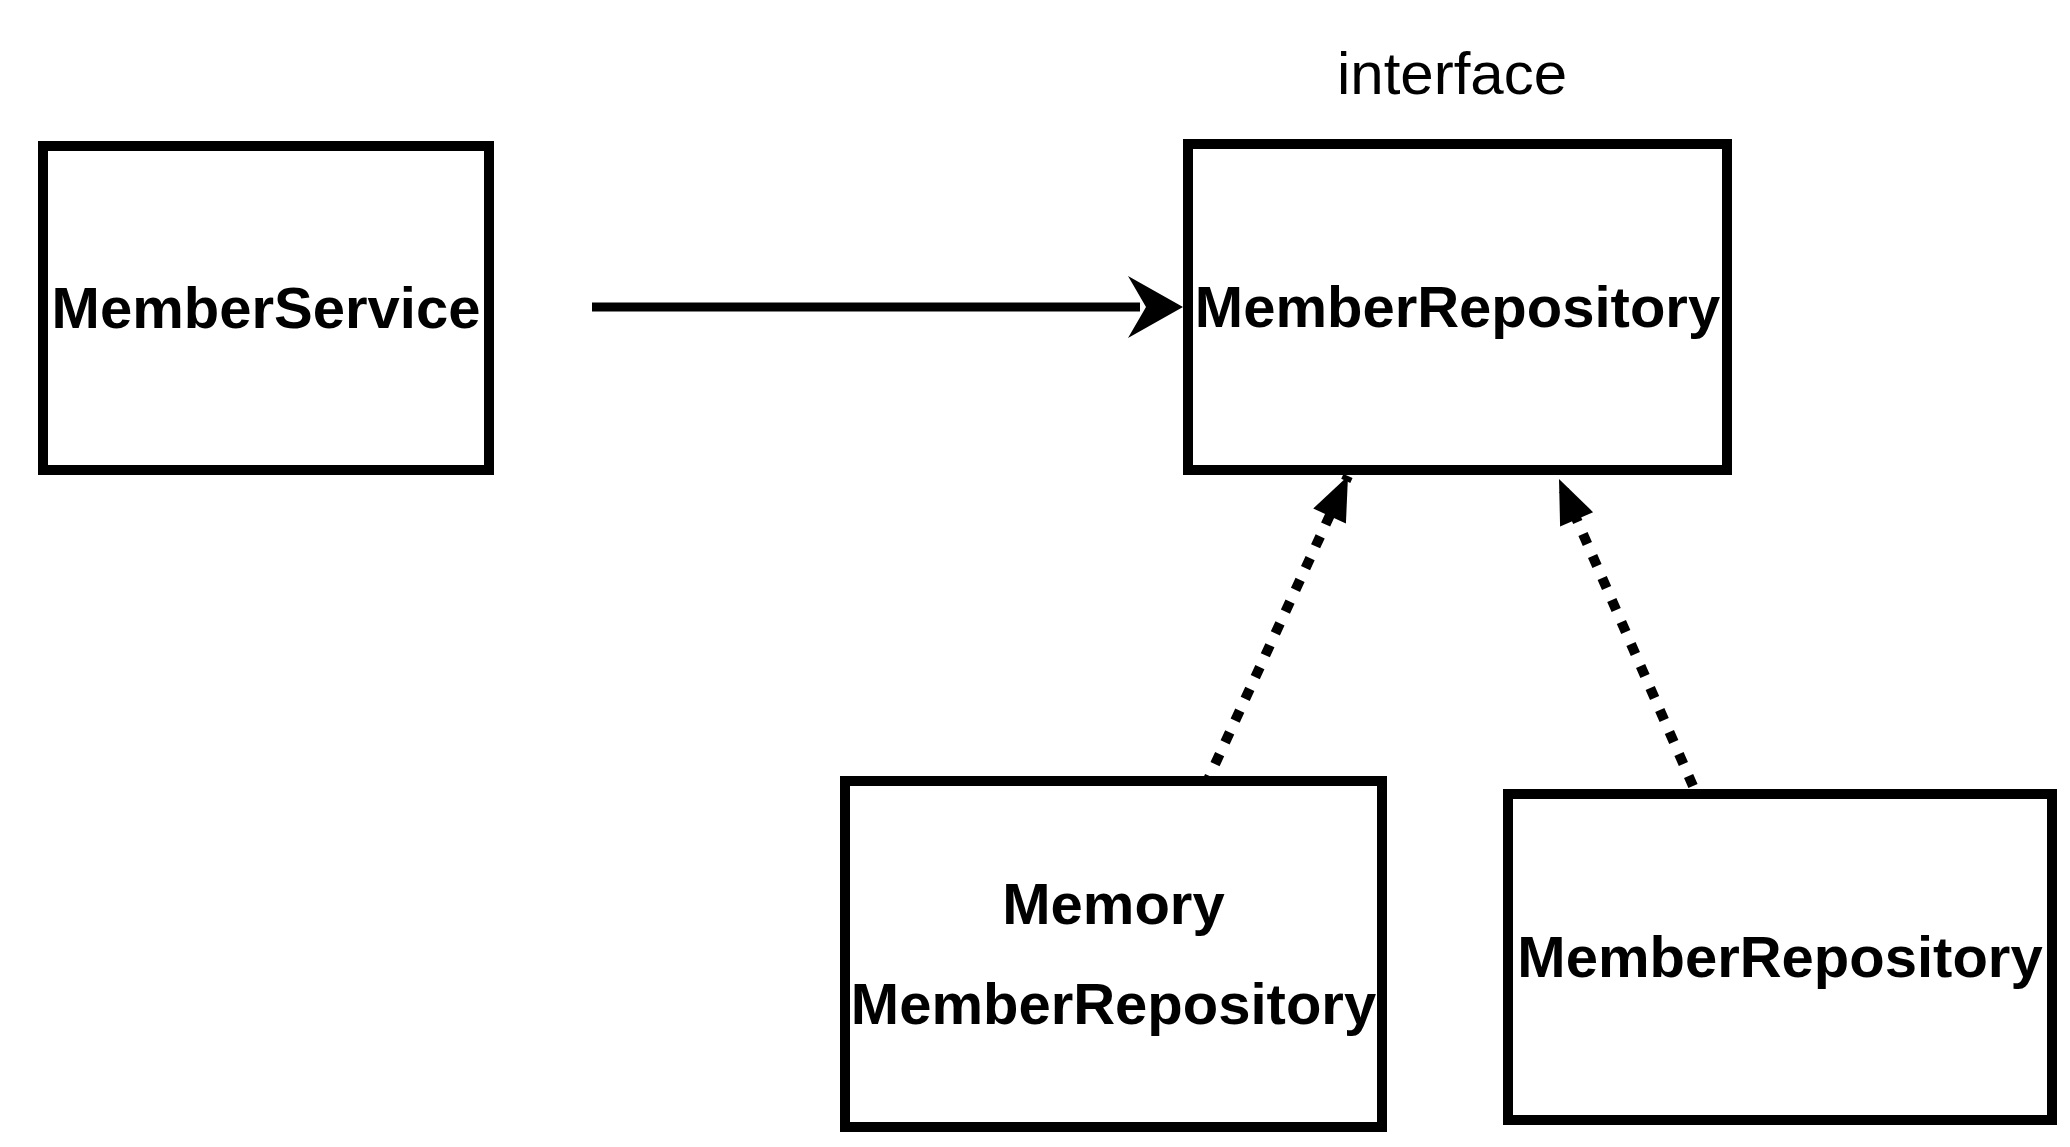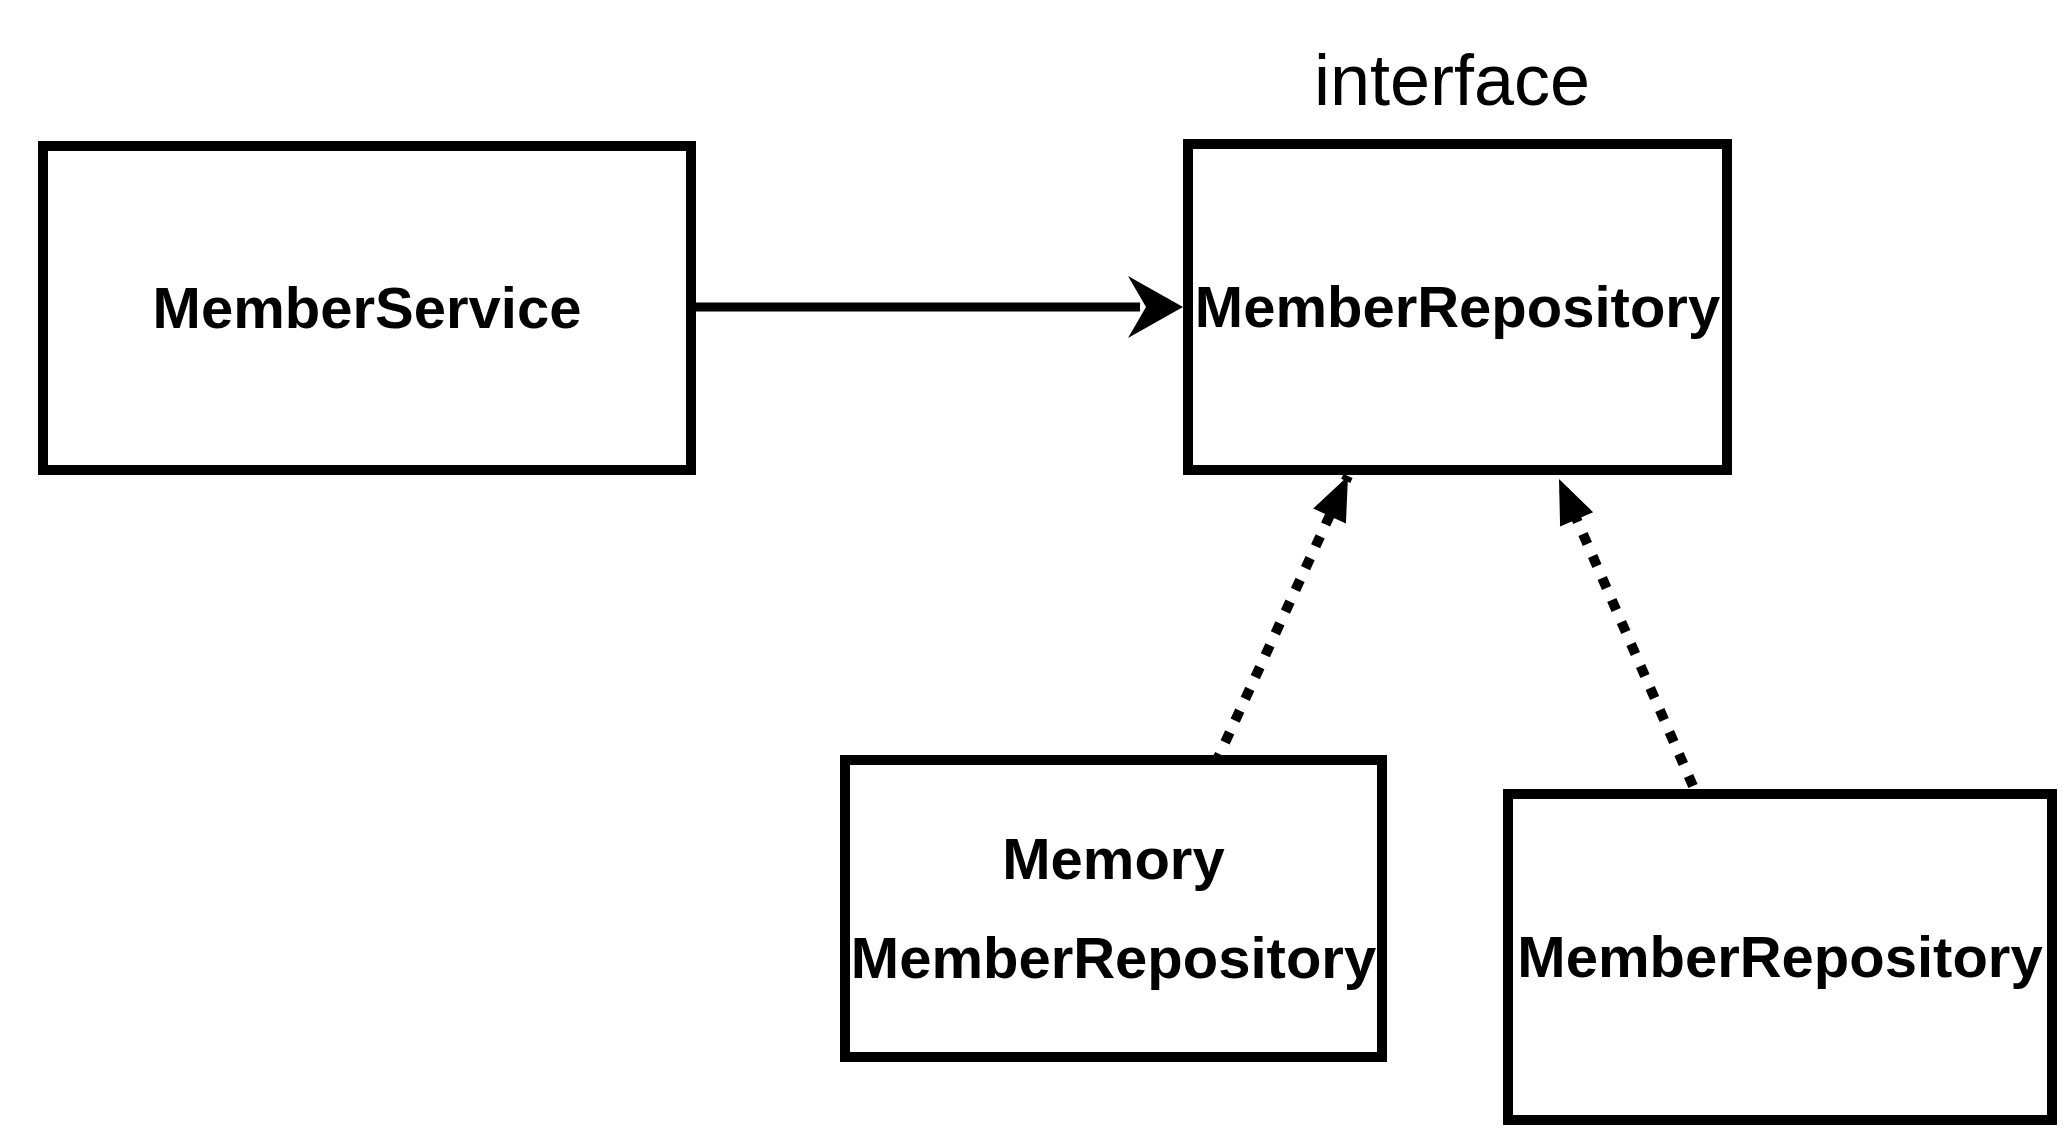--- a/index.html
+++ b/index.html
@@ -33,37 +33,37 @@
     flex-direction: column;
     align-items: center;
     justify-content: center;
     text-align: center;
     font-weight: bold;
     font-size: 58px;
     line-height: 1.35;
     color: #000000;
   }
   .node-member-service {
-    left: 38px;  top: 141px;  width: 658px; height: 334px;
+    left: 38px;  top: 141px;  width: 456px; height: 334px;
   }
   .node-member-repository {
     left: 1183px; top: 139px; width: 549px; height: 336px;
   }
   .node-memory-member-repository {
-    left: 840px;  top: 755px; width: 547px; height: 307px; gap: 21px;
+    left: 840px;  top: 776px; width: 547px; height: 356px; gap: 21px;
   }
   .node-jdbc-member-repository {
     left: 1503px; top: 789px; width: 554px; height: 336px;
   }
   .stereotype {
     position: absolute;
     left: 1452px;
     top: 44px;
     transform: translateX(-50%);
-    font-size: 72px;
+    font-size: 60px;
     font-weight: 400;
     line-height: 1;
     white-space: nowrap;
   }
 </style>
 </head>
 <body>
 
 <div class="canvas">
 

